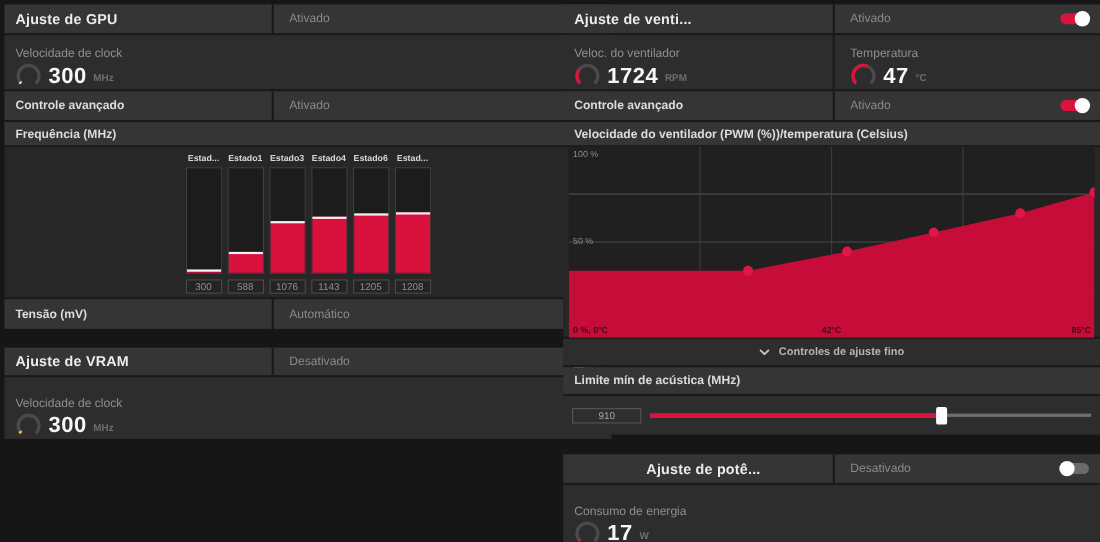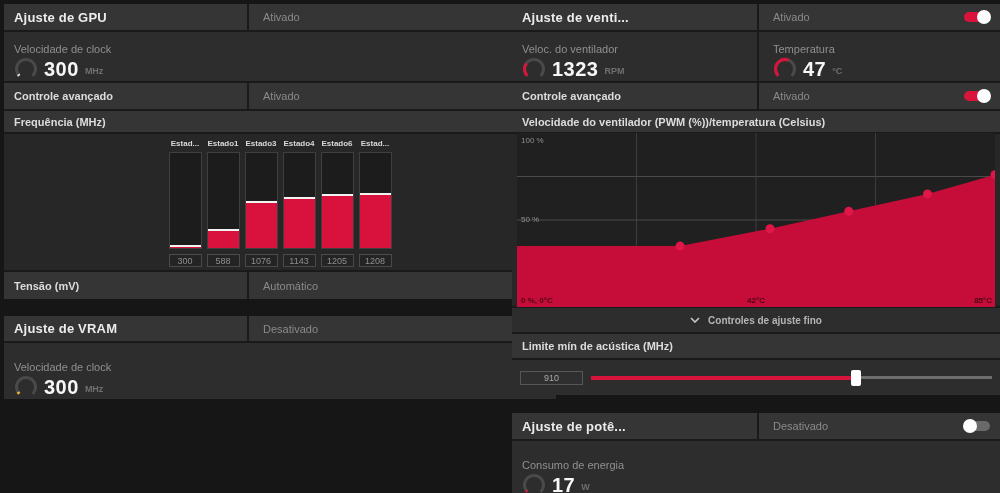--- a/index.html
+++ b/index.html
@@ -202,21 +202,21 @@
       </div>
     </div>
     <div class="row" style="height:51px;">
       <div class="gauge-cell" style="width:245px;">
         <span class="gauge-label">Veloc. do ventilador</span>
         <span class="gauge-line">
           <svg class="gauge" width="24" height="24">
               <circle cx="12" cy="12" r="9.5" fill="none" stroke="#4a4a4a" stroke-width="3" stroke-dasharray="44.76769531365455 59.690260418206066" transform="rotate(135 12 12)"></circle>
               <circle cx="12" cy="12" r="9.5" fill="none" stroke="#d8143c" stroke-width="3" stroke-dasharray="13.430308594096365 59.690260418206066" transform="rotate(135 12 12)"></circle>
             </svg>
-          <span class="big-val">1323</span>
+          <span class="big-val">1724</span>
           <span class="unit">RPM</span>
         </span>
       </div>
       <div class="gauge-cell" style="border-left:2px solid #1a1a1a; flex:1; padding-left:14px;">
         <span class="gauge-label">Temperatura</span>
         <span class="gauge-line">
           <svg class="gauge" width="24" height="24">
               <circle cx="12" cy="12" r="9.5" fill="none" stroke="#4a4a4a" stroke-width="3" stroke-dasharray="44.76769531365455 59.690260418206066" transform="rotate(135 12 12)"></circle>
               <circle cx="12" cy="12" r="9.5" fill="none" stroke="#d8143c" stroke-width="3" stroke-dasharray="25.965263281919636 59.690260418206066" transform="rotate(135 12 12)"></circle>
             </svg>
@@ -281,21 +281,21 @@
       <div class="slider-track" id="acoustic-slider">
         <div class="track-bg"></div>
         <div class="track-fill" id="acoustic-fill" style="width: 66%;"></div>
         <div class="thumb" id="acoustic-thumb" style="left: calc(66% - 5px);"></div>
       </div>
     </div>
   </div>
 
   <div class="card" style="margin-top:18px;">
     <div class="row hdr" style="height:28px;">
-      <div class="cell-title" style="width:245px;">
+      <div class="cell-title" style="width:245px;justify-content:center;">
         <span class="title-lg">Ajuste de potê...</span>
       </div>
       <div class="cell-status">
         <span class="status-txt">Desativado</span>
         <span class="spacer"></span>
         <span class="toggle">
             <span class="knob"></span>
           </span>
       </div>
     </div>

